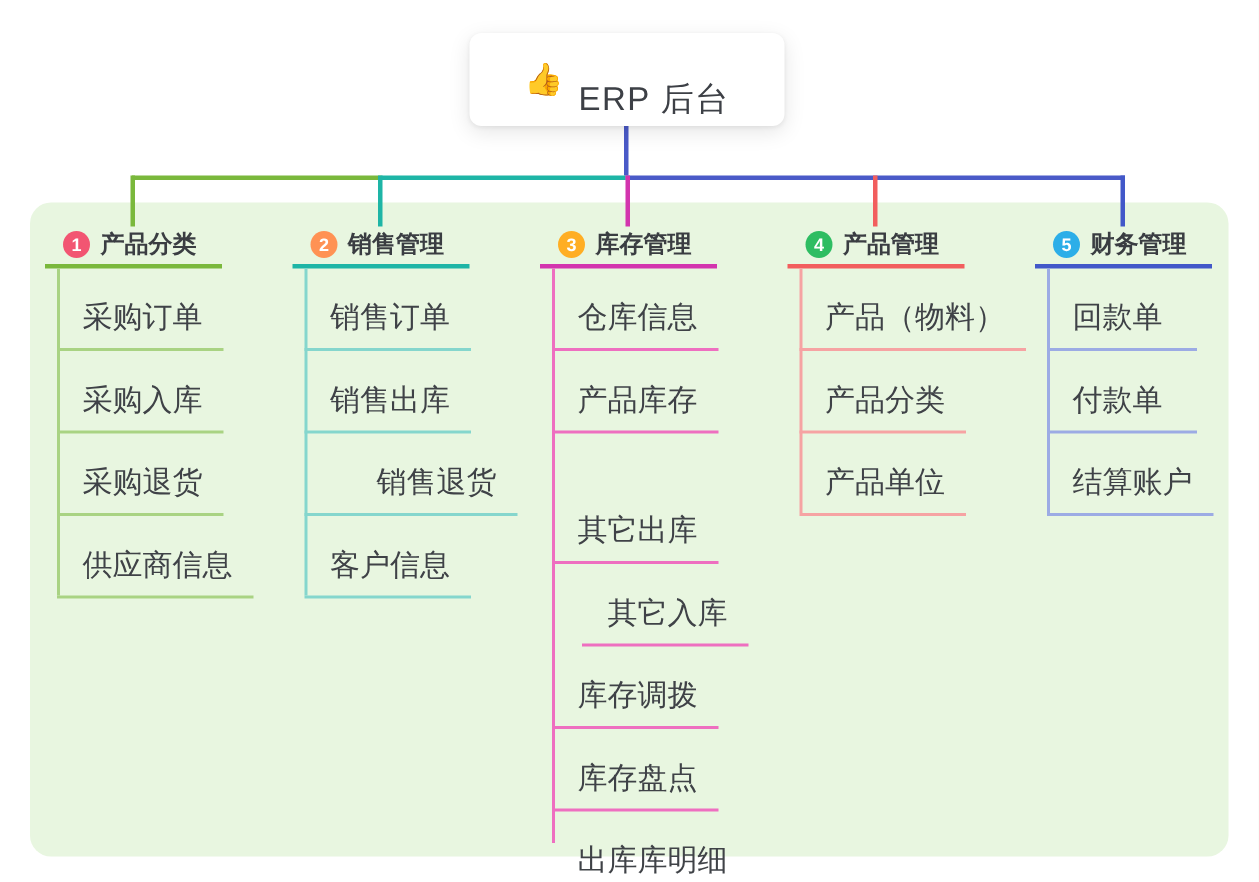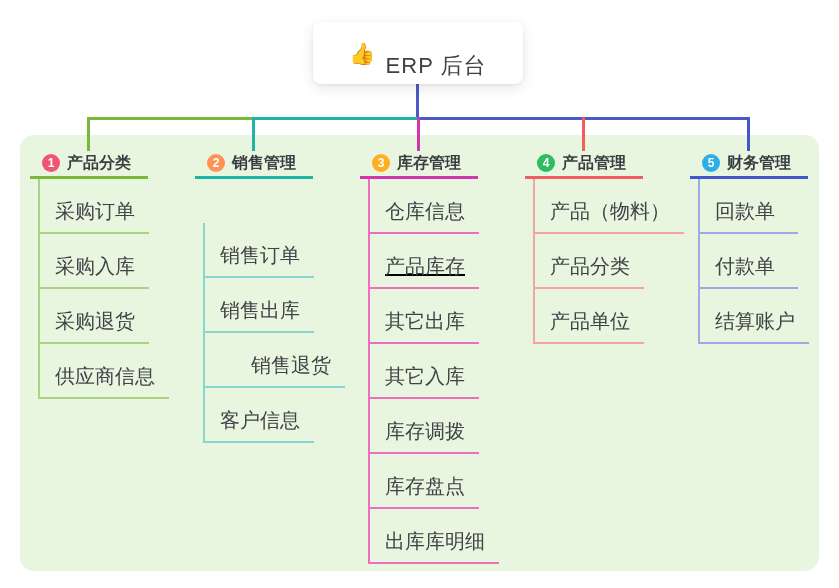--- a/index.html
+++ b/index.html
@@ -96,21 +96,21 @@
           </div>
         </div>
       </div>
       <div class="branch" style="left: 195px;">
         <div class="branch-header" style="border-bottom-color: rgb(30, 181, 166);">
           <span class="badge" style="background: rgb(255, 146, 84);">2</span>
           <span class="branch-label">销售管理</span>
         </div>
         <div class="branch-items">
           <div class="branch-connector" style="height: 218px; background: rgb(133, 214, 205);"></div>
-          <div class="leaf" style="border-bottom-color: rgb(133, 214, 205); margin-top: 44px;">
+          <div class="leaf" style="border-bottom-color: rgb(133, 214, 205);">
             <span>销售订单</span>
           </div>
           <div class="leaf" style="border-bottom-color: rgb(133, 214, 205);">
             <span>销售出库</span>
           </div>
           <div class="leaf" style="border-bottom-color: rgb(133, 214, 205); padding-left: 48px;">
             <span>销售退货</span>
           </div>
           <div class="leaf" style="border-bottom-color: rgb(133, 214, 205);">
             <span>客户信息</span>
@@ -120,27 +120,27 @@
       <div class="branch" style="left: 360px;">
         <div class="branch-header" style="border-bottom-color: rgb(211, 53, 174);">
           <span class="badge" style="background: rgb(255, 174, 36);">3</span>
           <span class="branch-label">库存管理</span>
         </div>
         <div class="branch-items">
           <div class="branch-connector" style="height: 383px; background: rgb(238, 111, 192);"></div>
           <div class="leaf" style="border-bottom-color: rgb(238, 111, 192);">
             <span>仓库信息</span>
           </div>
-          <div class="leaf" style="border-bottom-color: rgb(238, 111, 192); text-decoration: underline;">
+          <div class="leaf" style="border-bottom-color: rgb(238, 111, 192);">
             <span>产品库存</span>
           </div>
-          <div class="leaf" style="border-bottom-color: rgb(238, 111, 192);">
+          <div class="leaf" style="border-bottom-color: rgb(238, 111, 192); margin-top: 32px;">
             <span>其它出库</span>
           </div>
-          <div class="leaf" style="border-bottom-color: rgb(238, 111, 192);">
+          <div class="leaf" style="border-bottom-color: rgb(238, 111, 192); margin-left: 20px;">
             <span>其它入库</span>
           </div>
           <div class="leaf" style="border-bottom-color: rgb(238, 111, 192);">
             <span>库存调拨</span>
           </div>
           <div class="leaf" style="border-bottom-color: rgb(238, 111, 192);">
             <span>库存盘点</span>
           </div>
           <div class="leaf" style="border-bottom-color: rgb(238, 111, 192); justify-content: center;">
             <span>出库库明细</span>

